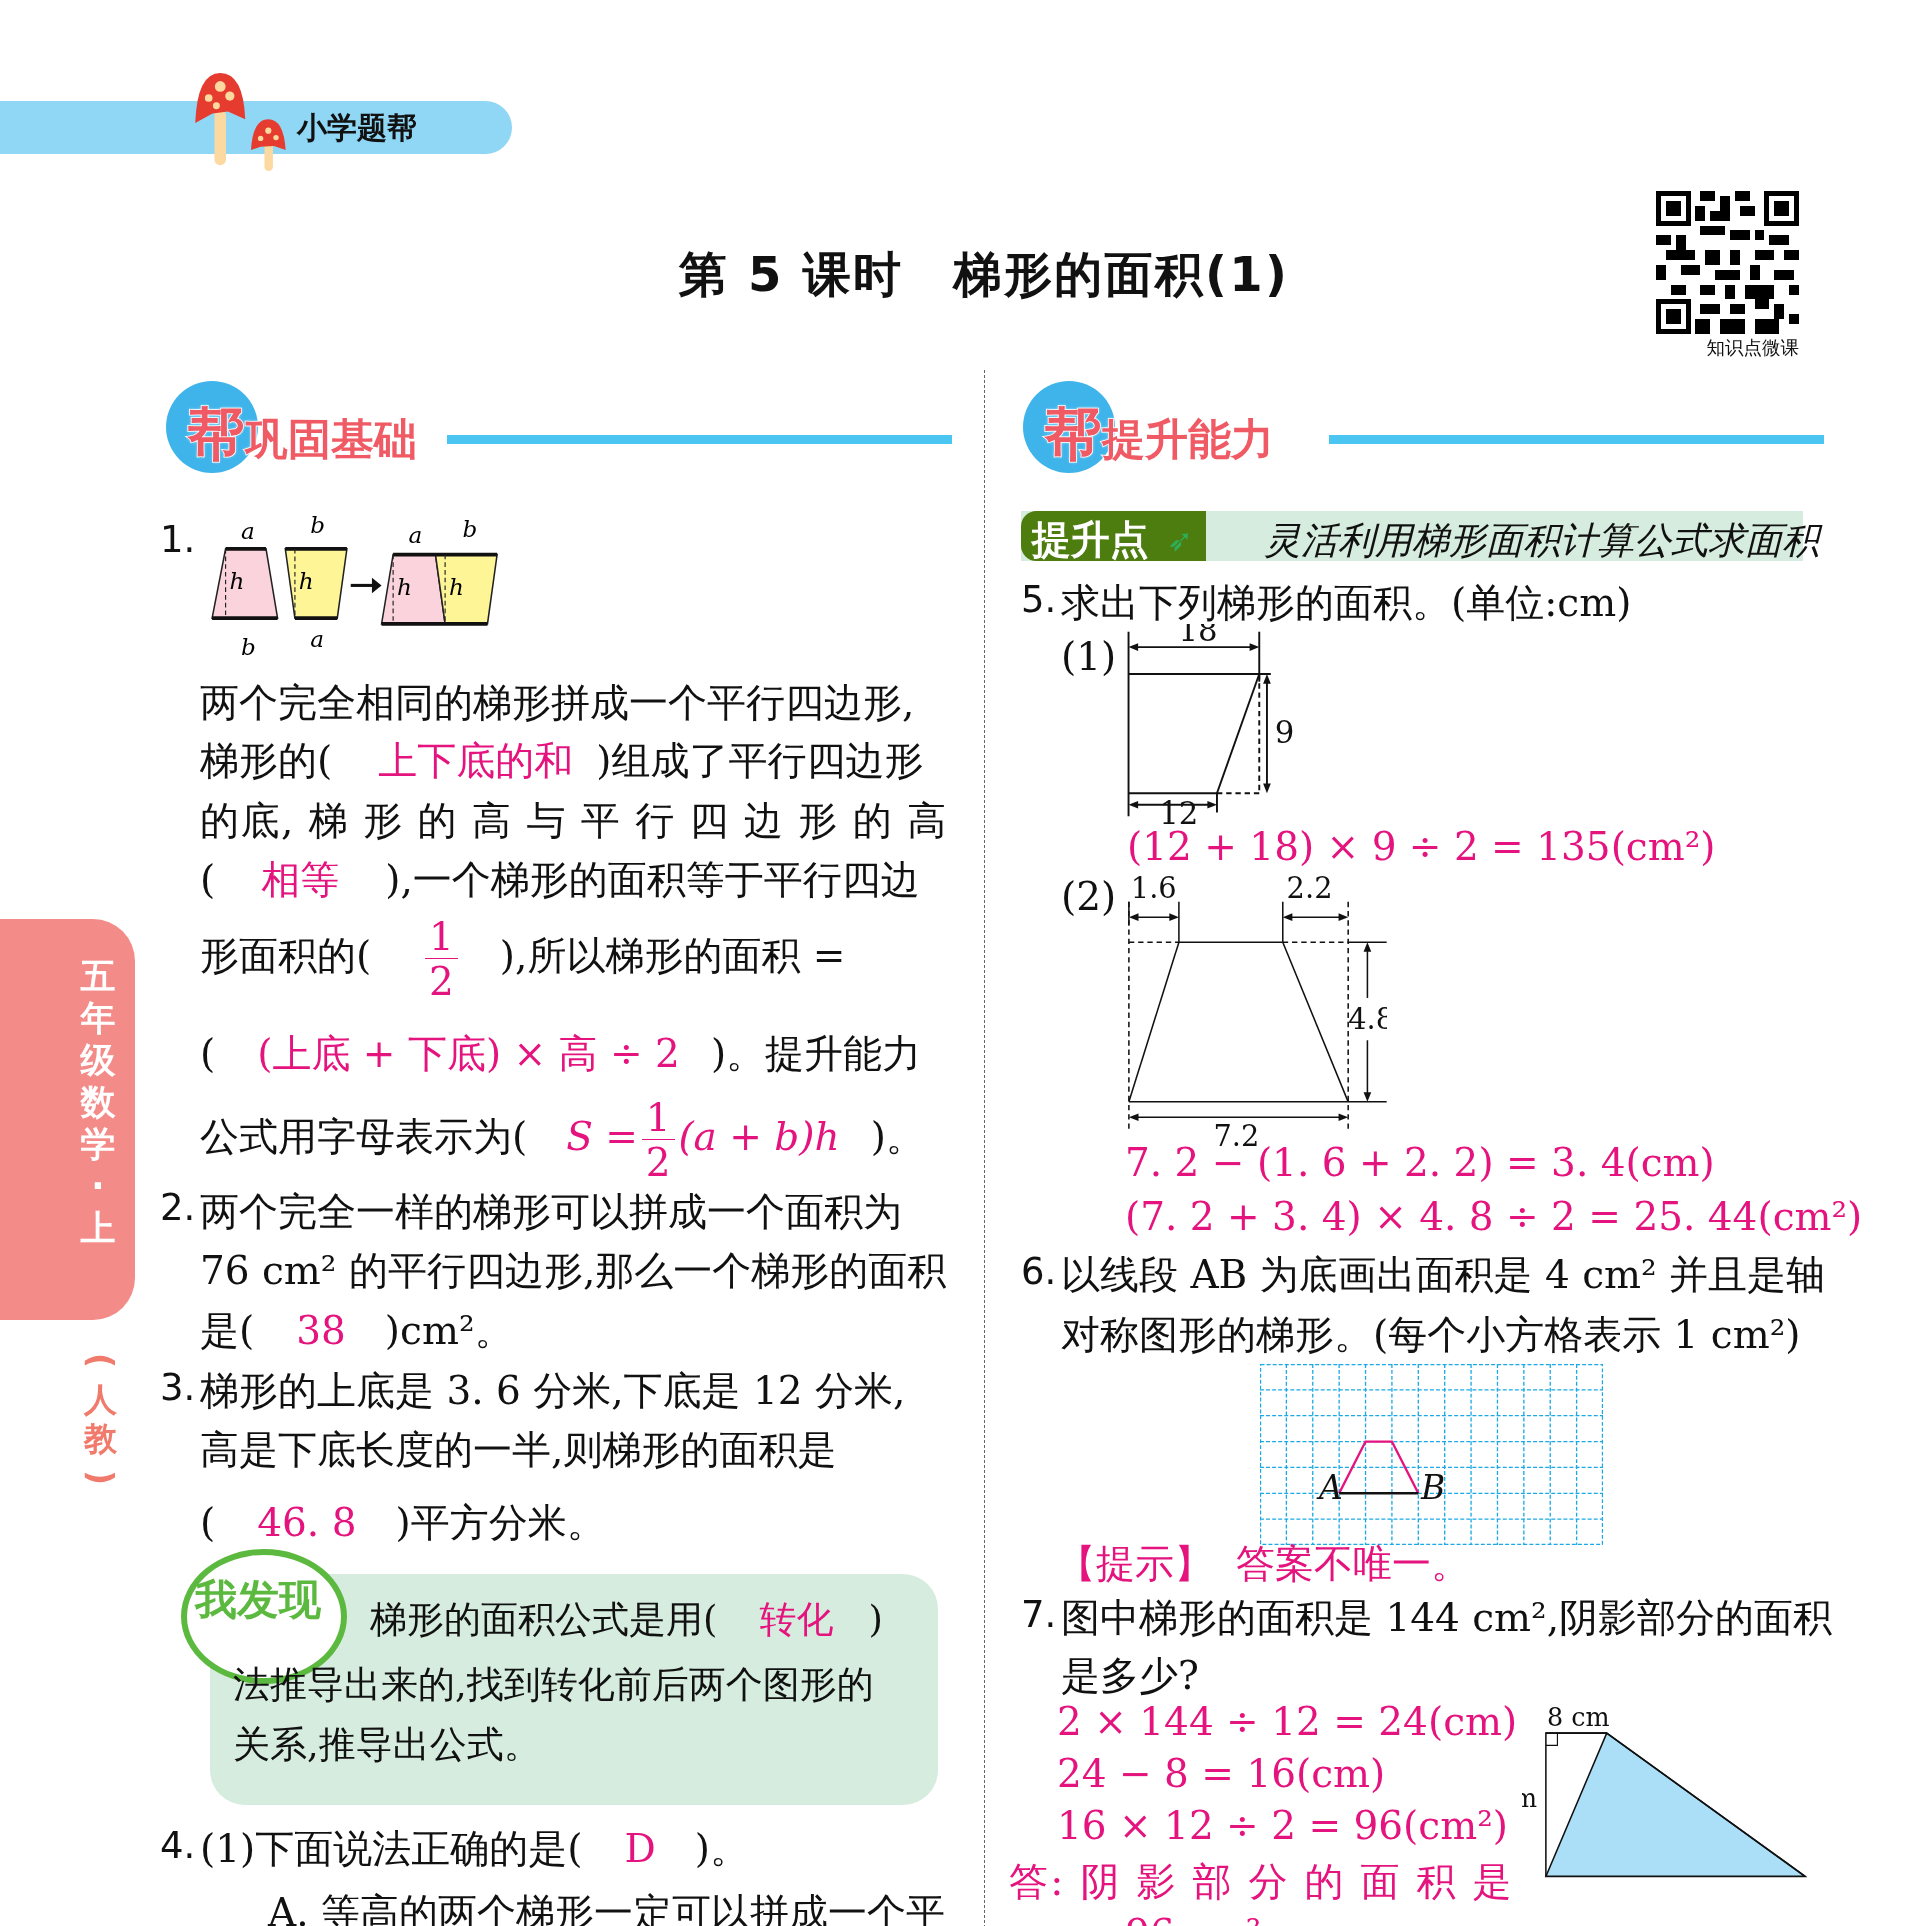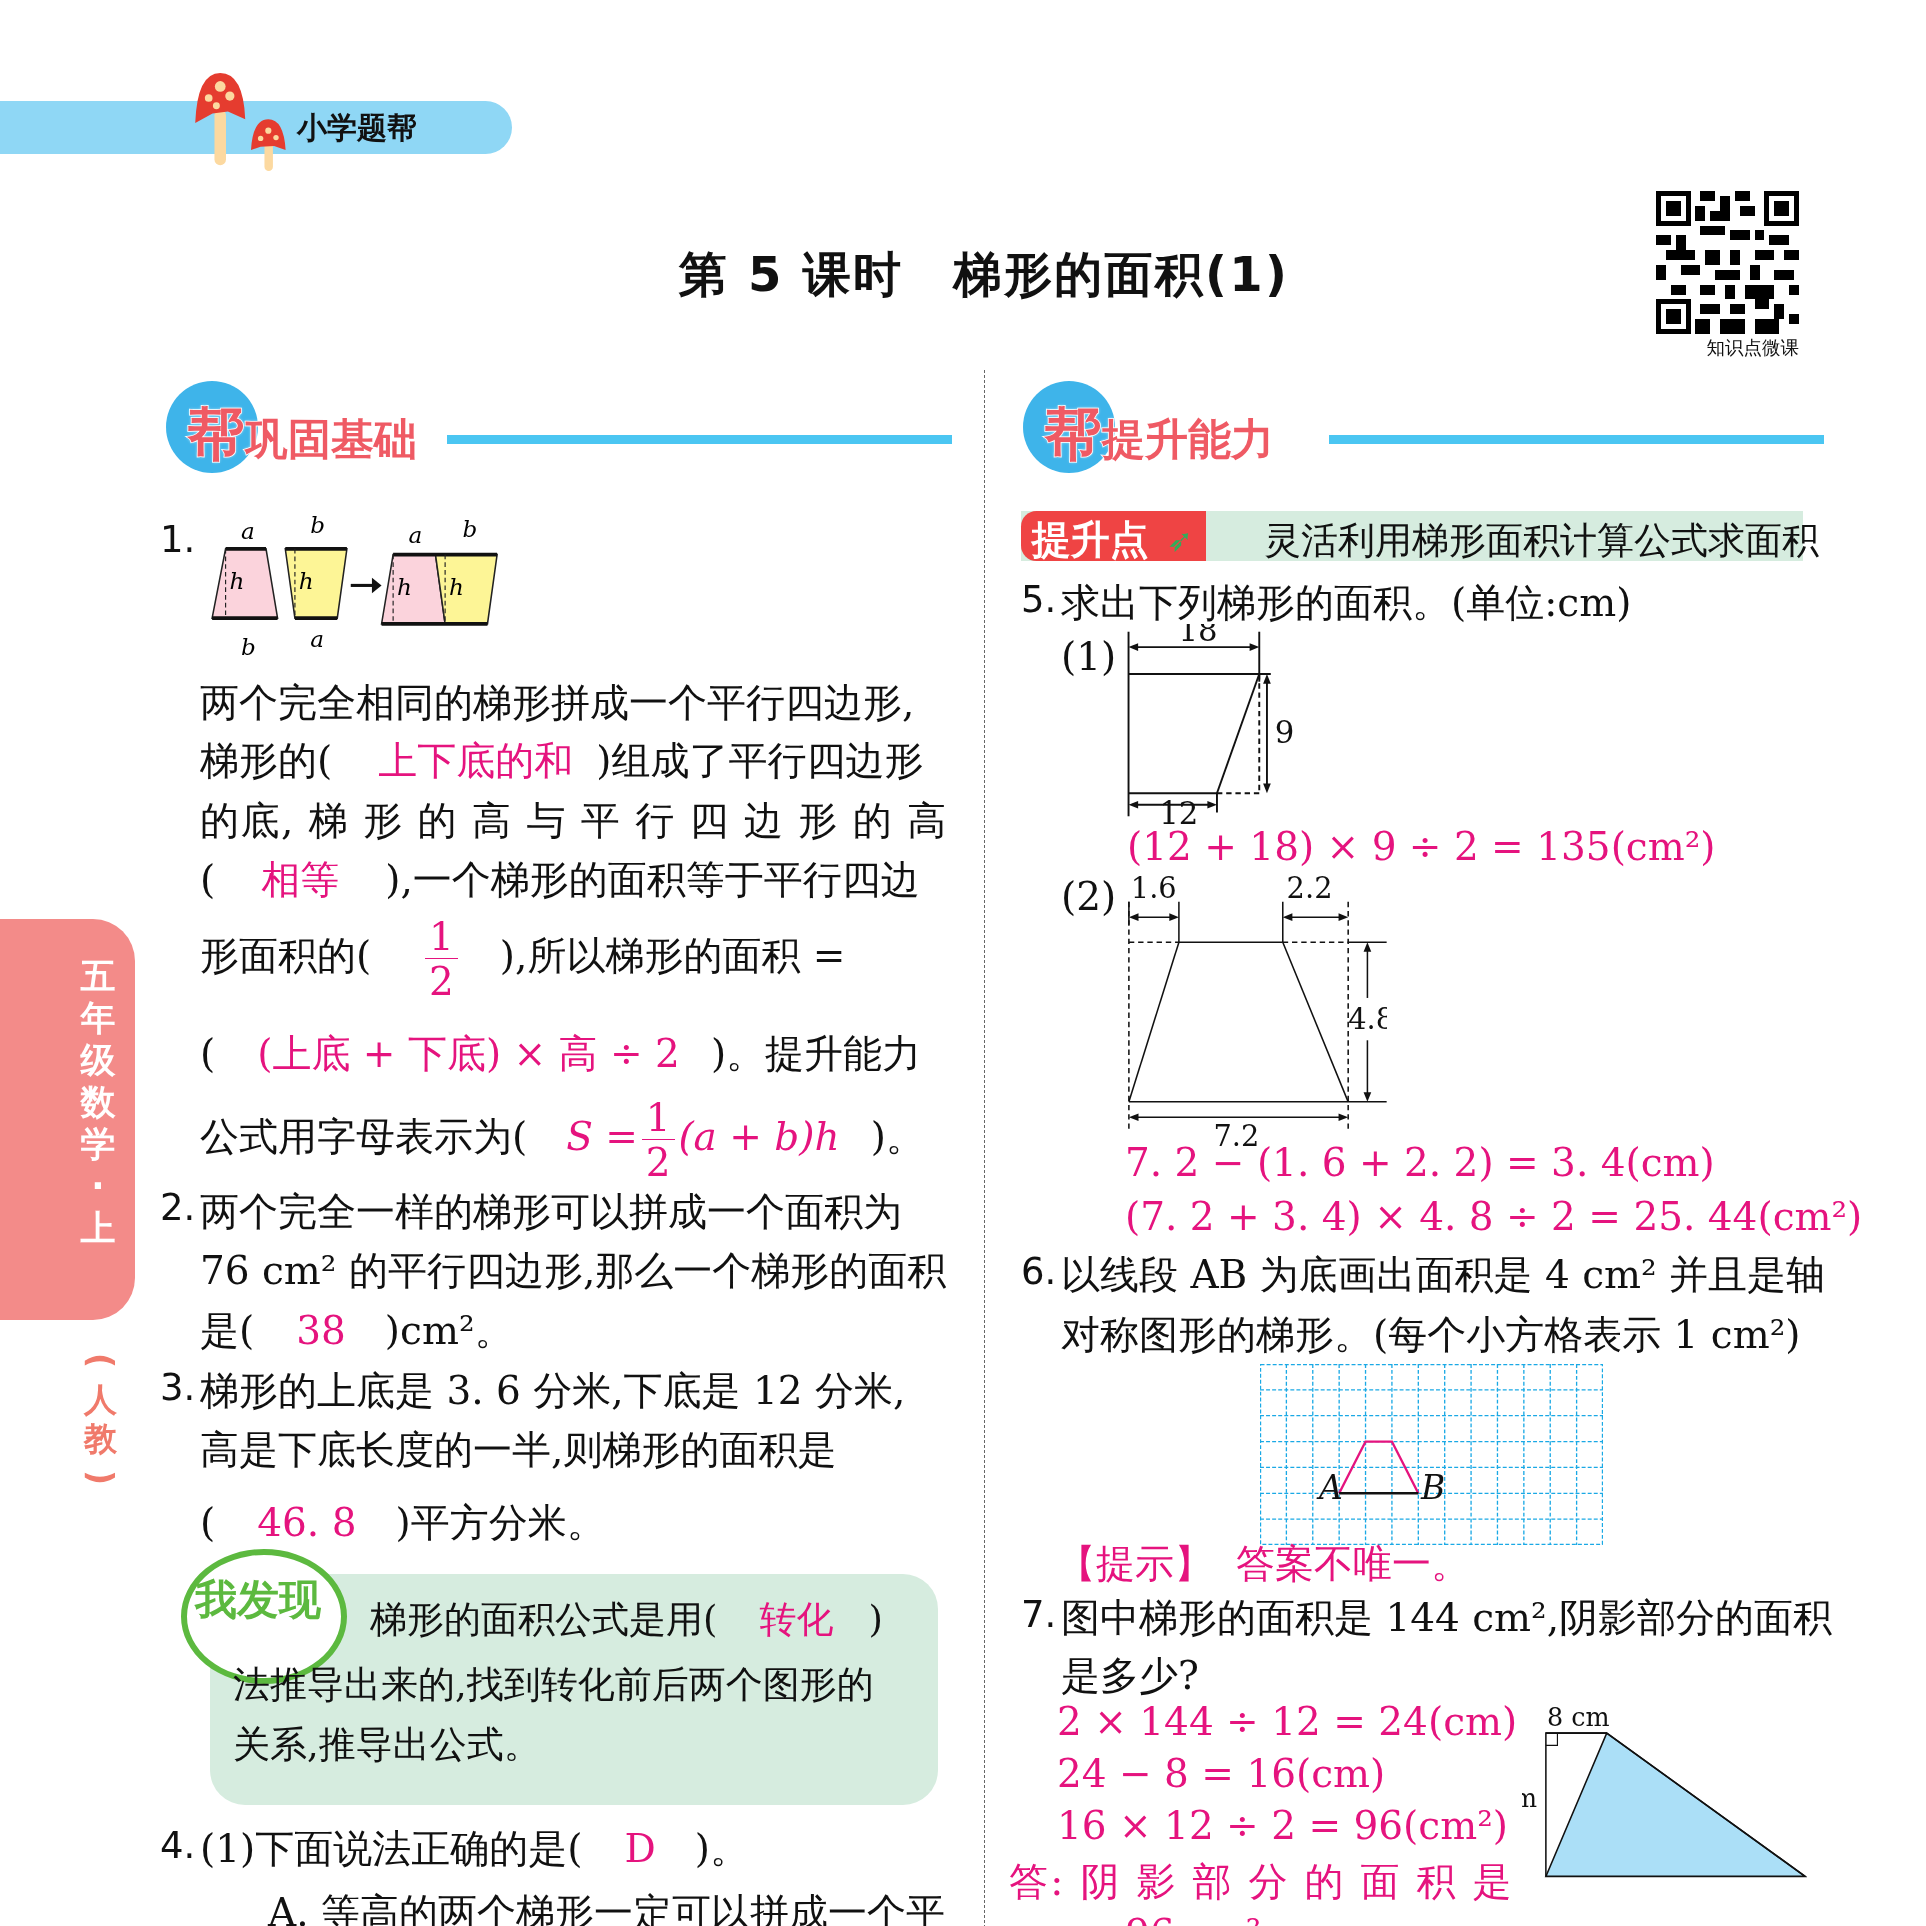--- a/index.html
+++ b/index.html
@@ -36,23 +36,23 @@
   .tab-text{left:77px;top:955px;width:42px;font-size:35px;font-weight:bold;color:#fff;line-height:42px;text-align:center;}
   .tab-sub{left:81px;top:1341px;width:39px;font-size:33px;font-weight:bold;color:#f07a6b;line-height:39px;text-align:center;}
 
   
   .disc{left:210px;top:1574px;width:728px;height:231px;background:#d6ecdf;border-radius:35px;}
   .disc-bubble{left:181px;top:1549px;width:154px;height:123px;border:6.2px solid #5cb93f;border-radius:50%;background:#fff;}
   .disc-lbl{left:195px;top:1572px;font-size:42px;font-weight:bold;color:#5cb93f;}
 
   
   .tag{left:1021px;top:511px;width:782px;height:50px;background:#d6ecdf;}
-  .tag-l{left:1021px;top:511px;width:185px;height:50px;background:#ef4444;border-radius:15.4px 0 0 15.4px;}
+  .tag-l{left:1021px;top:511px;width:185px;height:50px;background:#4d7c0f;border-radius:15.4px 0 0 15.4px;}
   .tag-l span{position:absolute;left:10.8px;top:2.3px;font-size:39px;font-weight:bold;color:#fff;}
-  .tag-text{left:1264px;top:516px;font-size:37px;}
+  .tag-text{left:1264px;top:516px;font-size:37px;font-style:italic;}
 </style>
 </head>
 <body>
 
 <div class="abs hdr-pill"></div>
 <svg class="abs" style="left:193px;top:73px;width:116px;height:100px;" viewBox="0 0 300 260">
   <rect x="55" y="95" width="30" height="145" rx="15" fill="#fcd9a0"></rect>
   <path d="M5,130 Q10,0 70,0 Q130,0 135,120 L90,100 L50,105 Z" fill="#e53c2f"></path>
   <circle cx="70" cy="35" r="14" fill="#fcd9a0"></circle>
     <circle cx="40" cy="65" r="10" fill="#fcd9a0"></circle>

